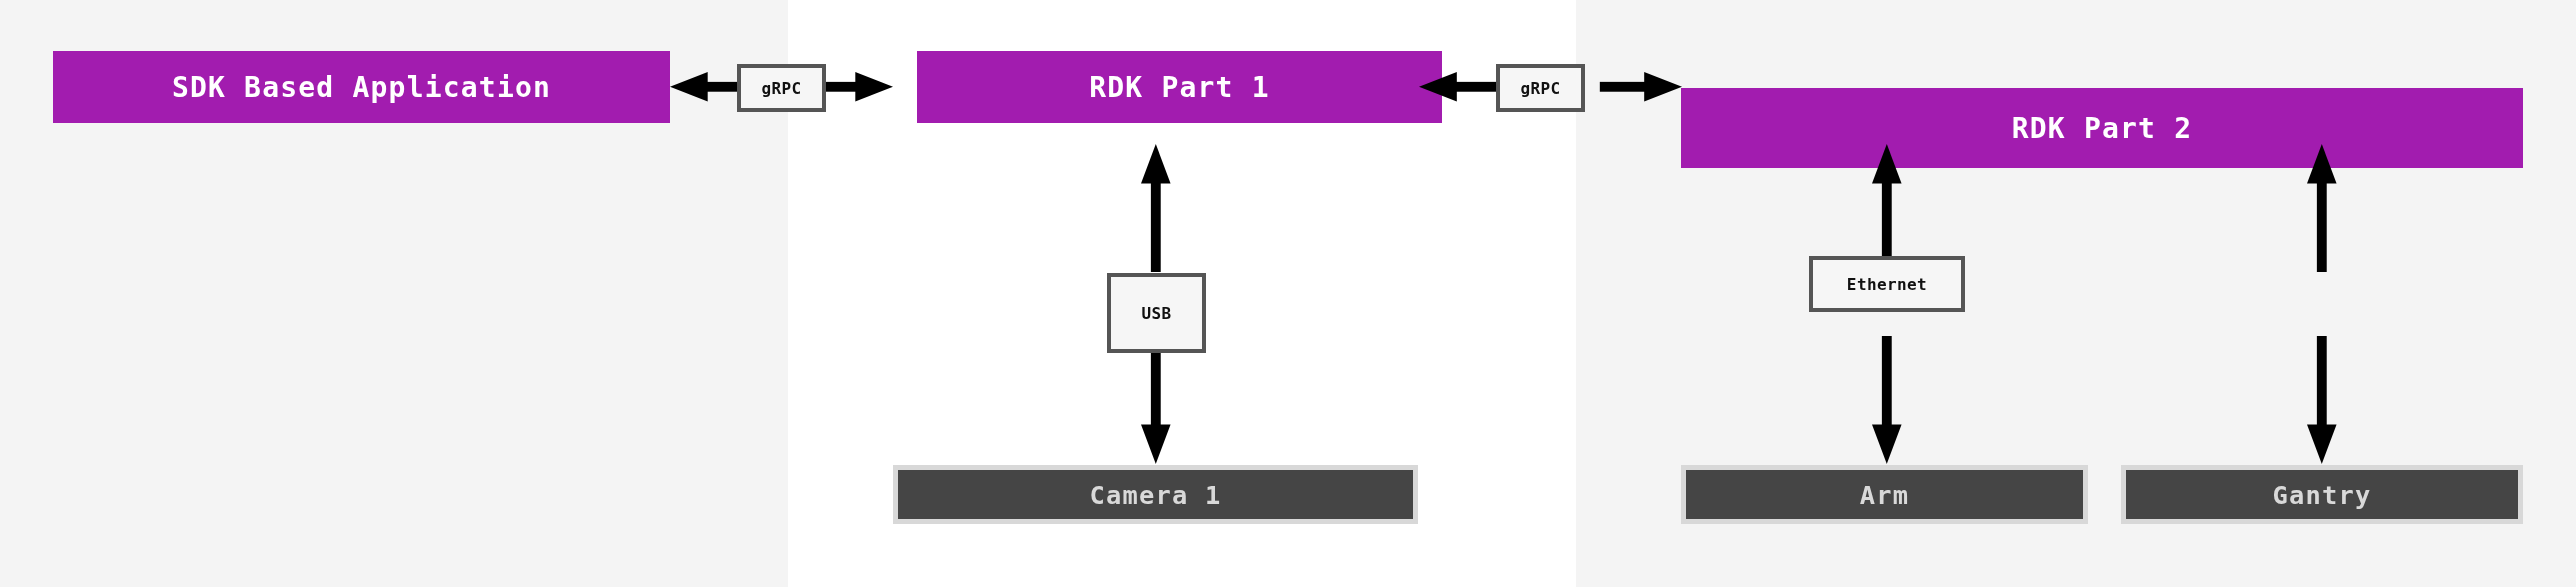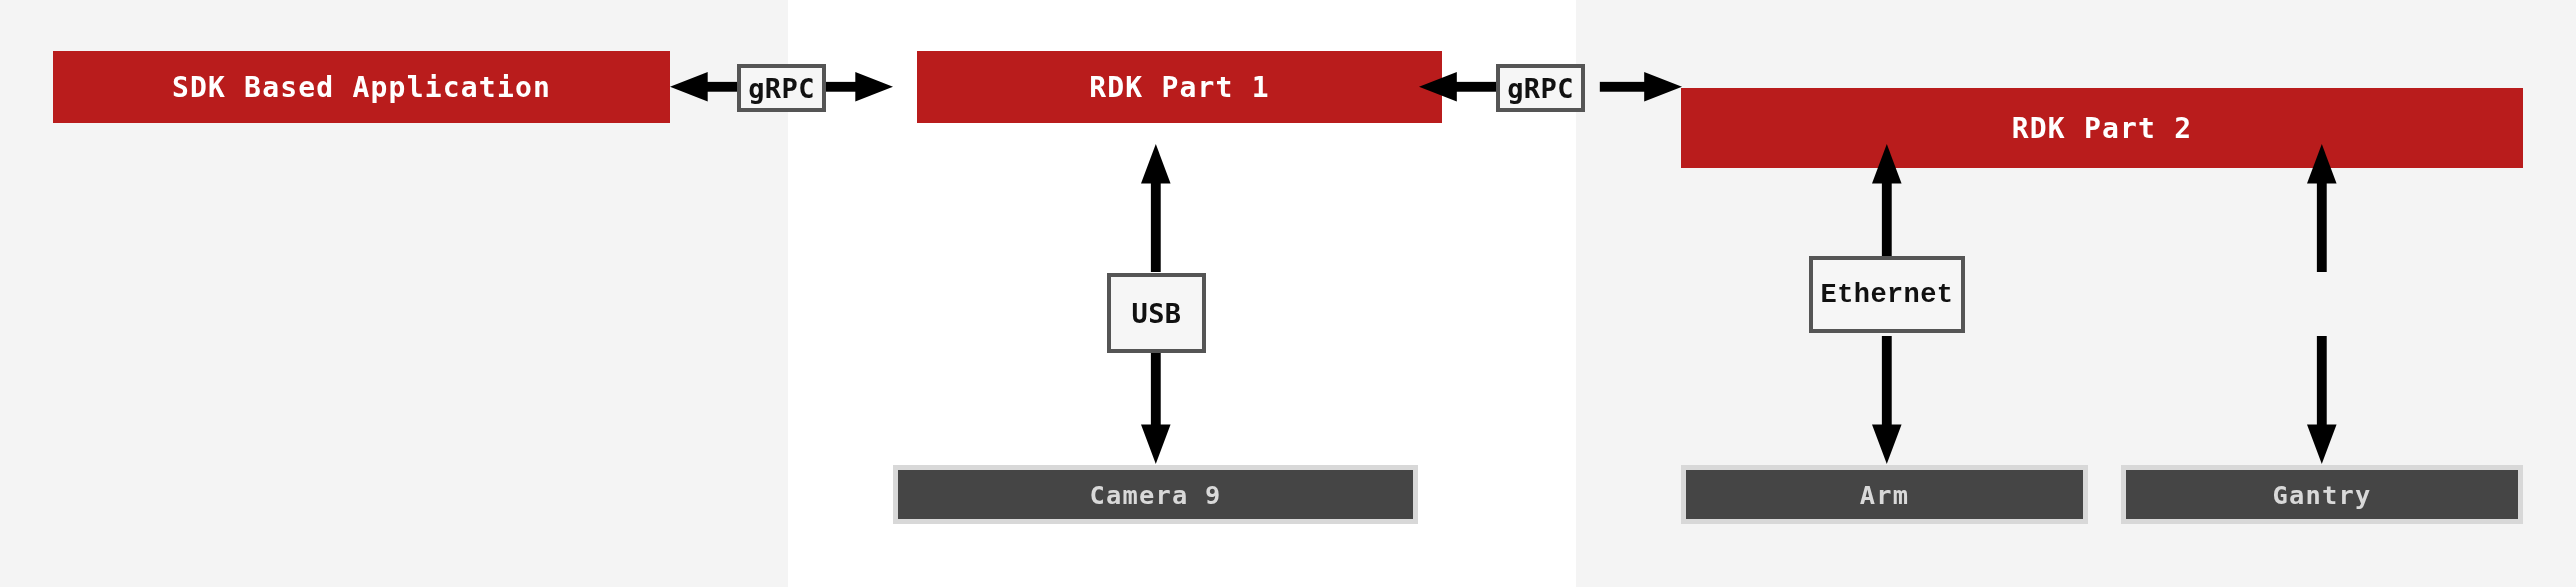--- a/index.html
+++ b/index.html
@@ -21,21 +21,21 @@
     top: 0;
     height: 588px;
   }
   .band-left   { left: 0px;    width: 788px;  background: #f4f4f4; }
   .band-mid    { left: 788px;  width: 788px;  background: #ffffff; }
   .band-right  { left: 1576px; width: 1000px; background: #f4f4f4; }
 
   
   .node-top {
     position: absolute;
-    background: #b91c1c;
+    background: #a21caf;
     color: #ffffff;
     display: flex;
     align-items: center;
     justify-content: center;
     font-size: 28px;
     font-weight: 700;
     letter-spacing: 1.2px;
     box-sizing: border-box;
   }
   
@@ -54,21 +54,21 @@
   }
   
   .chip {
     position: absolute;
     background: #f6f6f6;
     border: 4.1px solid #555555;
     display: flex;
     align-items: center;
     justify-content: center;
     color: #111111;
-    font-size: 27px;
+    font-size: 16px;
     font-weight: 700;
     letter-spacing: 0.4px;
     box-sizing: border-box;
     z-index: 5;
   }
   
   .arrow-svg {
     position: absolute;
     z-index: 3;
     overflow: visible;
@@ -124,33 +124,33 @@
   <div class="chip" style="left:1107px; top:273px; width:99px; height:80px;">
     <span>USB</span>
   </div>
 
   <svg class="arrow-svg" style="left:1872px; top:144px; width:29.6px; height:320px;" viewBox="0 0 36 390">
     <polygon points="18,0 0,48 36,48" fill="#000000"></polygon>
     <rect x="12" y="46" width="12" height="110" fill="#000000"></rect>
     <rect x="12" y="234" width="12" height="110" fill="#000000"></rect>
     <polygon points="18,390 0,342 36,342" fill="#000000"></polygon>
   </svg>
-  <div class="chip" style="left:1809px; top:256px; width:156px; height:77px;font-family:Liberation Mono, monospace;">
+  <div class="chip" style="left:1809px; top:256px; width:156px; height:56px;">
     <span>Ethernet</span>
   </div>
 
   <svg class="arrow-svg" style="left:2307px; top:144px; width:29.6px; height:320px;" viewBox="0 0 36 390">
     <polygon points="18,0 0,48 36,48" fill="#000000"></polygon>
     <rect x="12" y="46" width="12" height="110" fill="#000000"></rect>
     <rect x="12" y="234" width="12" height="110" fill="#000000"></rect>
     <polygon points="18,390 0,342 36,342" fill="#000000"></polygon>
   </svg>
 
   <div class="node-bottom" style="left:893px; top:465px; width:525px; height:59px;">
-    <span>Camera 9</span>
+    <span>Camera 1</span>
   </div>
 
   <div class="node-bottom" style="left:1681px; top:465px; width:407px; height:59px;">
     <span>Arm</span>
   </div>
 
   <div class="node-bottom" style="left:2121px; top:465px; width:402px; height:59px;">
     <span>Gantry</span>
   </div>
 

